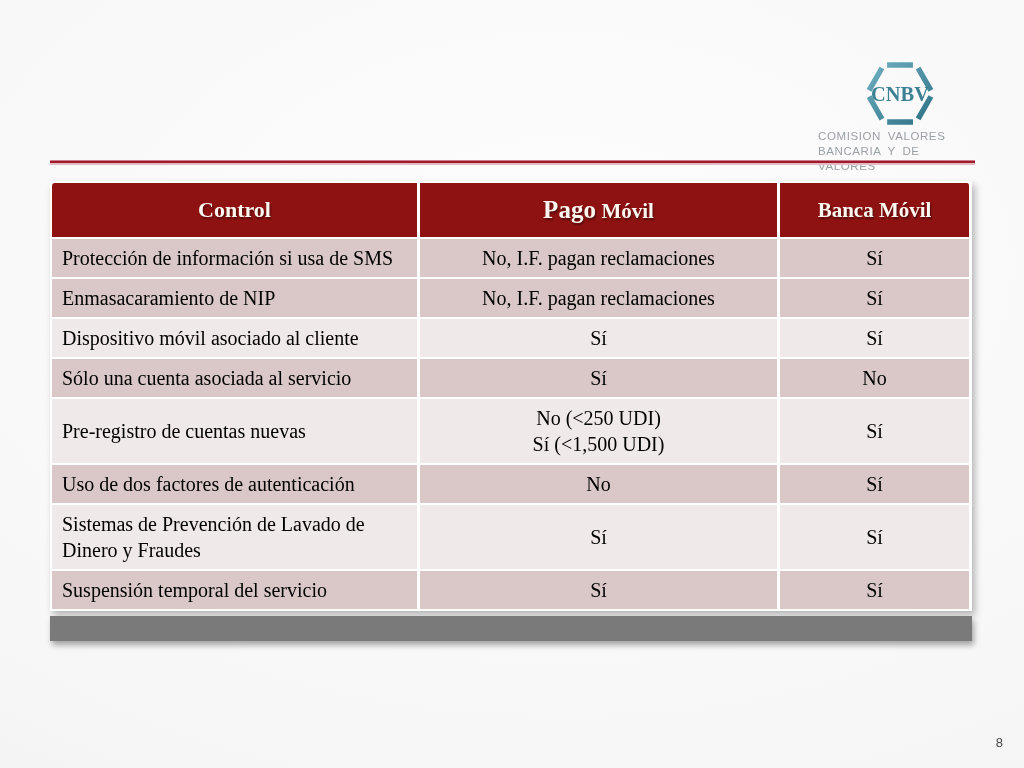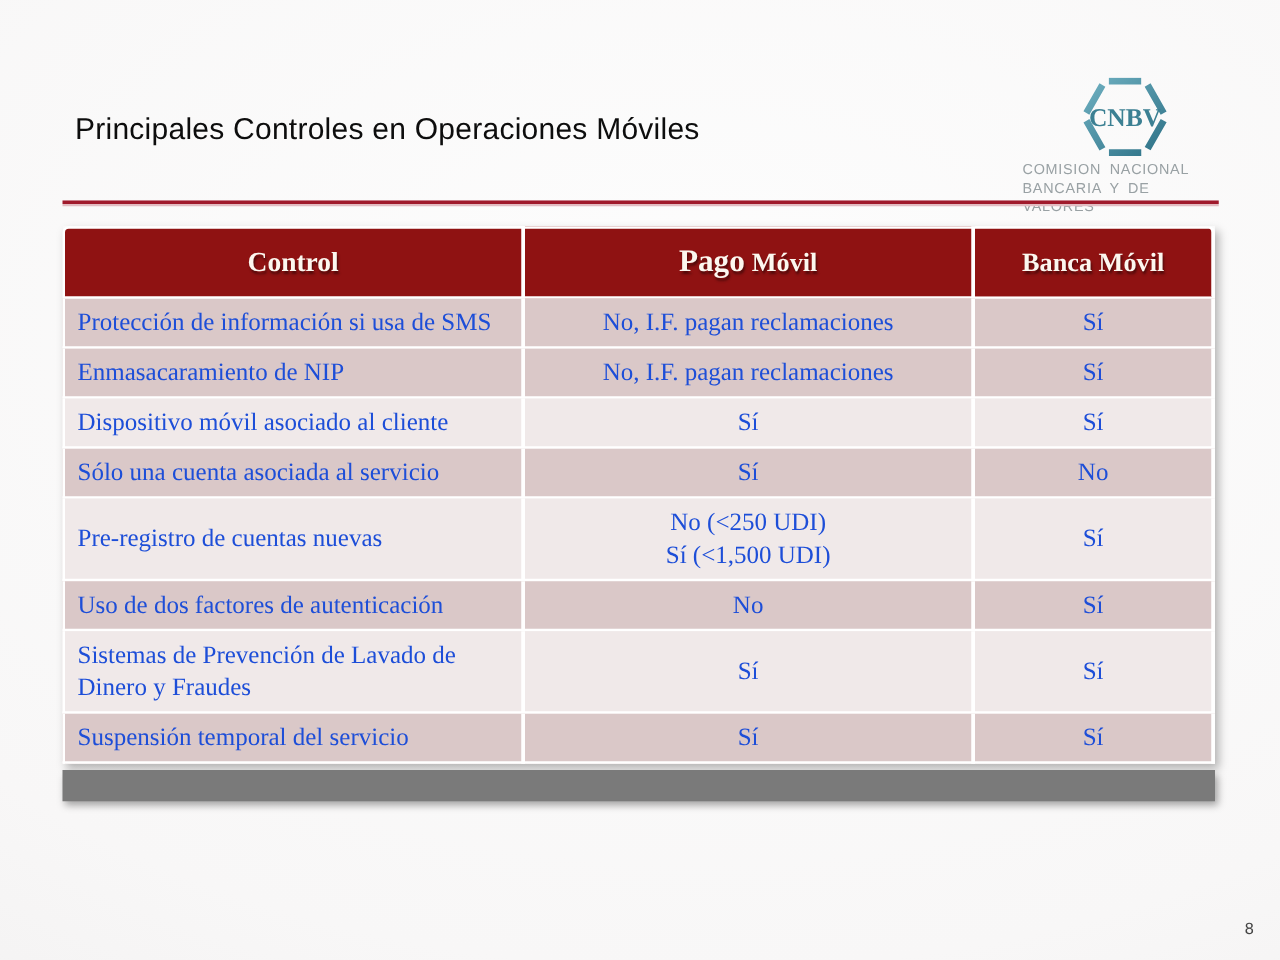--- a/index.html
+++ b/index.html
@@ -46,56 +46,55 @@
     background:#8f1212;color:#fcf7ef;height:50px;
     font-weight:bold;font-size:22px;text-align:center;vertical-align:middle;
     text-shadow:1px 2px 2px rgba(0,0,0,0.45);
     padding:2px 6px;
   }
   thead th:first-child{border-top-left-radius:5px;}
   thead th:last-child{border-top-right-radius:5px;}
   .hdr-big{font-size:25px;}
   .hdr-small{font-size:21px;}
   td{
-    font-size:20px;color:#1d4ed8;line-height:1.3;
+    font-size:20px;color:#000000;line-height:1.3;
     vertical-align:middle;padding:6px 8px;white-space:pre-line;
   }
   td.cell-control{text-align:left;padding-left:10px;padding-right:14px;}
   td.cell-center{text-align:center;margin-left:46px;}
   tr.shade-dark td{background:#dac8c8;}
   tr.shade-light td{background:#f0e9e9;}
   .gray-bar{
     margin-top:5px;width:922px;height:25px;background:#7a7a7a;
     box-shadow:2px 4px 6px rgba(0,0,0,0.35);
   }
   .page-number{
     position:absolute;right:21px;top:735px;
     font-size:13px;color:#454545;
   }
 </style>
 </head>
 <body>
 
 <div class="slide">
 
-  <div class="slide-title">Principales Controles en Operaciones Móviles</div>
 
   <div class="logo">
     <svg width="68" height="63" viewBox="0 0 100 92">
       <defs>
         <linearGradient id="tealGrad" x1="0" y1="0" x2="1" y2="1">
           <stop offset="0" stop-color="#6fb0c1"></stop>
           <stop offset="1" stop-color="#2d7186"></stop>
         </linearGradient>
       </defs>
       <polygon points="2,46 26,4 74,4 98,46 74,88 26,88" fill="none" stroke="url(#tealGrad)" stroke-width="8" stroke-dasharray="38 10.2" stroke-dashoffset="43"></polygon>
       <text x="50" y="57" text-anchor="middle" font-family="Liberation Serif, serif" font-weight="bold" font-size="30" fill="#3c8093">CNBV</text>
     </svg>
     <div class="logo-sub">
-      <div>COMISION NACIONAL</div>
+      <div>COMISION VALORES</div>
       <div>BANCARIA Y DE VALORES</div>
     </div>
   </div>
 
   <div class="divider"></div>
 
   <div class="table-wrap">
     <table class="controls">
       <colgroup>
           <col class="c1">

